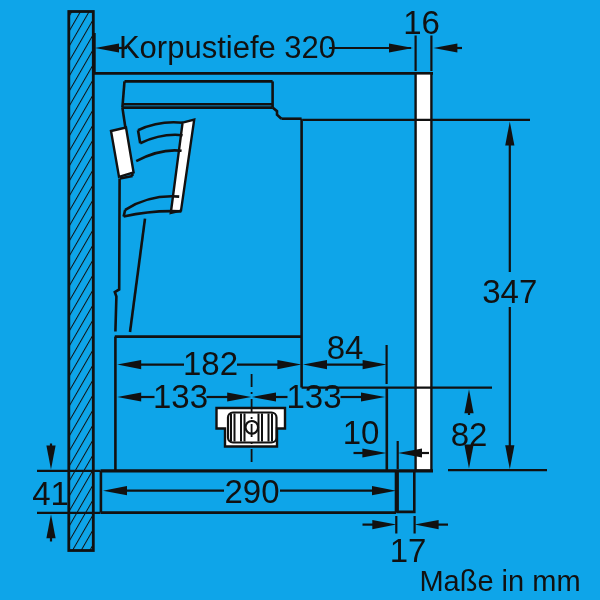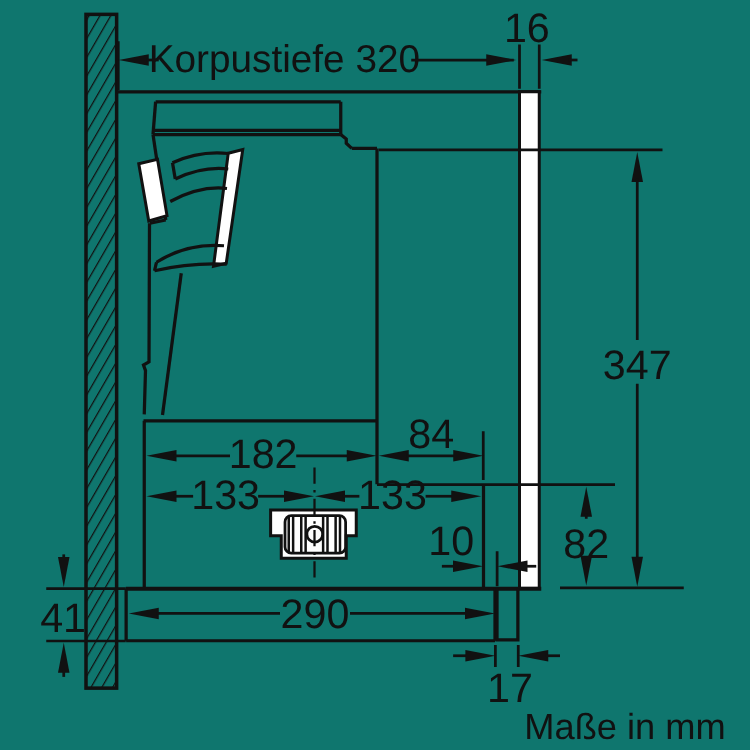--- a/index.html
+++ b/index.html
@@ -8,21 +8,21 @@
     background: #ffffff;
     width: 600px;
     height: 600px;
     overflow: hidden;
     font-family: "Liberation Sans", sans-serif;
   }
   .stage {
     position: relative;
     width: 600px;
     height: 600px;
-    background: #0f766e;
+    background: #0ea5e9;
   }
   svg { display: block; }
   .obj  { stroke: #111111; stroke-width: 2.6; fill: none; stroke-linecap: butt; stroke-linejoin: miter; }
   .obj-thick { stroke: #111111; stroke-width: 3.2; fill: none; }
   .obj-fill { stroke: #111111; stroke-width: 2.4; fill: #ffffff; }
   .dim  { stroke: #111111; stroke-width: 2.2; fill: none; }
   .ext  { stroke: #111111; stroke-width: 2.2; fill: none; }
   .arr  { fill: #111111; stroke: none; }
   .cl   { stroke: #111111; stroke-width: 1.8; fill: none; stroke-dasharray: 13 5 2 5; }
   text.dimtxt {

